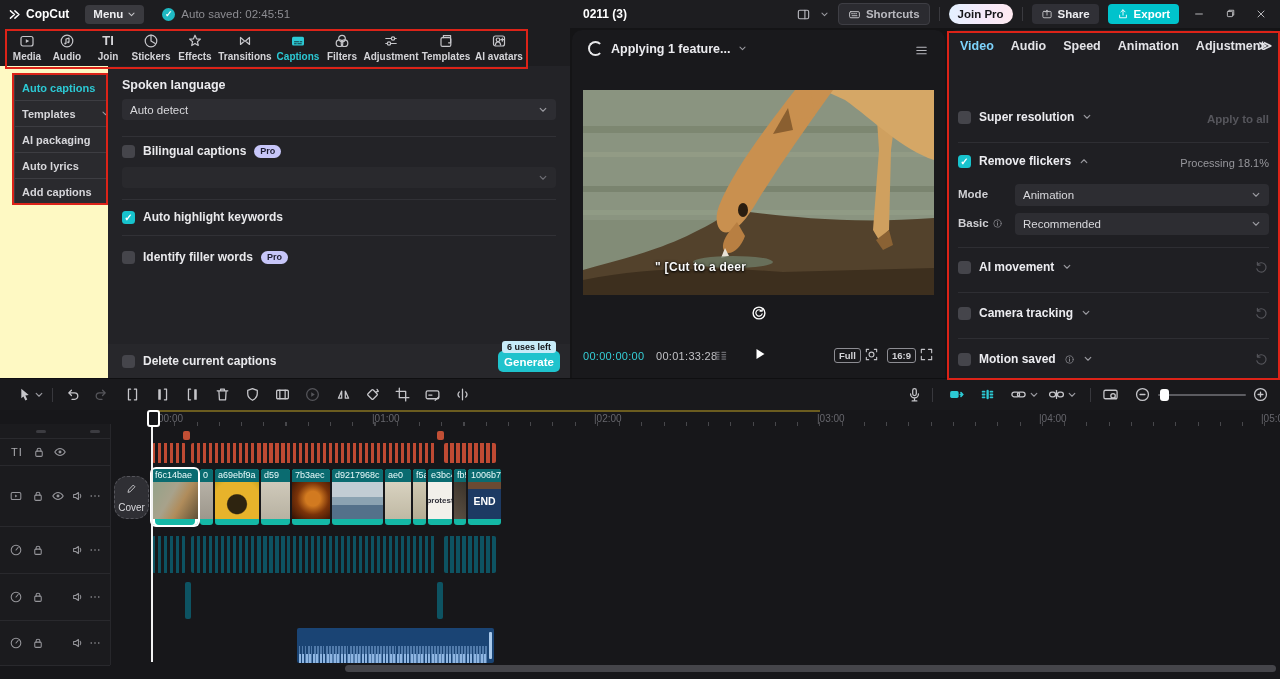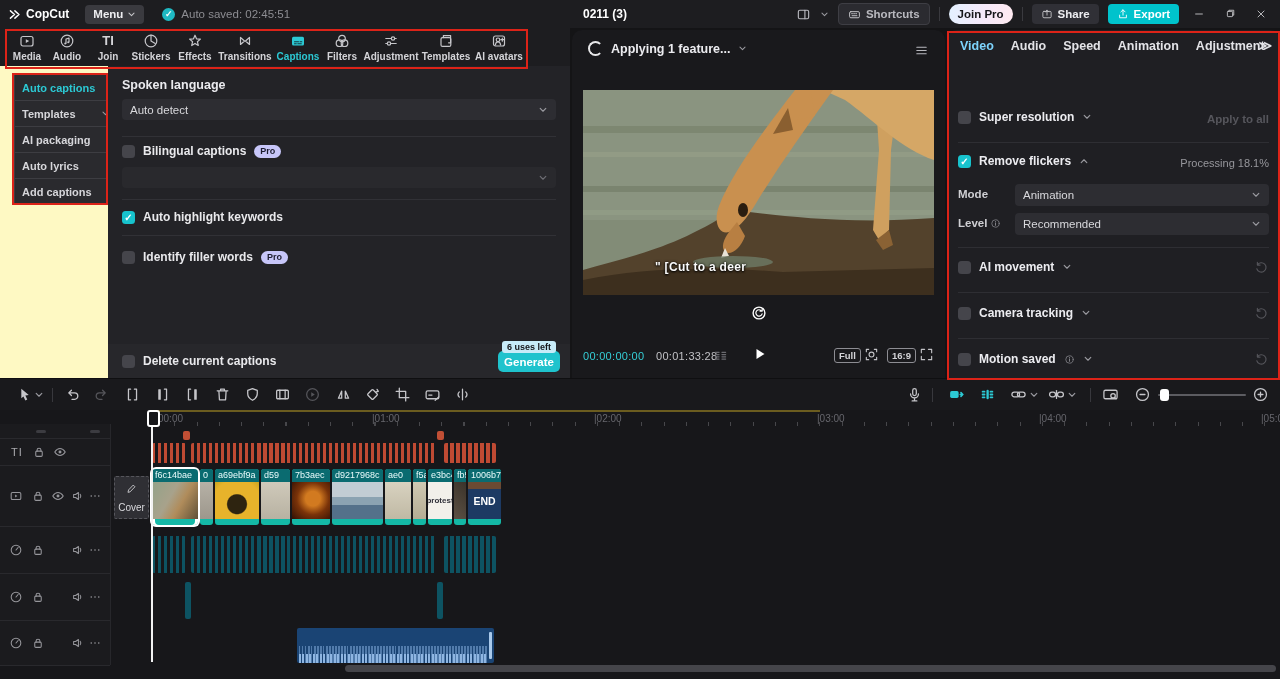--- a/index.html
+++ b/index.html
@@ -81,21 +81,21 @@
   .thead{position:absolute;left:0;top:14px;width:110px;height:241px;background:#1b1b1e;border-right:1px solid #27272b}
   .thr{position:absolute;left:0;width:110px;border-bottom:1px solid #29292d;display:flex;align-items:center}
   .hic{width:14px;height:14px;color:#96969b;margin-left:0}
   .bars-o{position:absolute;height:20px;background:repeating-linear-gradient(90deg,#bf4a33 0 3.5px,transparent 3.5px 6px);border-radius:2px}
   .bars-t{position:absolute;height:37px;background:repeating-linear-gradient(90deg,#0d5362 0 3.5px,transparent 3.5px 6px);border-radius:2px}
   .kf{position:absolute;width:7px;height:9px;background:#c14f35;border-radius:2px}
   .clip{position:absolute;top:0;height:56px;background:#14b8a6;border-radius:3px;overflow:hidden}
   .clip .clabel{height:13px;line-height:13px;background:#0a6b70;font-size:9px;color:#eafcfc;padding:0 3px;white-space:nowrap;overflow:hidden}
   .clip .cthumb{position:absolute;top:13px;left:0;right:0;bottom:6px;display:flex;align-items:center;justify-content:center;overflow:hidden}
   .clip.selected{box-shadow:0 0 0 2px #fff,inset 3px 0 0 #fff,inset -3px 0 0 #fff;border-radius:4px;z-index:5}
-  .cover-btn{position:absolute;left:114px;top:66px;width:33px;height:41px;background:#2f2f34;border:1px dashed #56565c;border-radius:2px;display:flex;flex-direction:column;align-items:center;justify-content:center;gap:8px;color:#d9d9dd;font-size:10px}
+  .cover-btn{position:absolute;left:114px;top:66px;width:33px;height:41px;background:#2f2f34;border:1px dashed #56565c;border-radius:13px;display:flex;flex-direction:column;align-items:center;justify-content:center;gap:8px;color:#d9d9dd;font-size:10px}
   .music{position:absolute;left:297px;top:218px;width:197px;height:35px;background:#1a4474;border-radius:2px;overflow:hidden}
   .music::before{content:"";position:absolute;left:2px;right:6px;bottom:0;height:17px;background:repeating-linear-gradient(90deg,#7fa9d9 0 1.5px,transparent 1.5px 3px);opacity:.55}
   .music::after{content:"";position:absolute;left:2px;right:6px;bottom:0;height:9px;background:repeating-linear-gradient(90deg,#8fb6e2 0 2px,transparent 2px 3.5px)}
   .music .endcap{position:absolute;right:2px;top:4px;bottom:4px;width:3px;background:#a9c9ea;border-radius:1px}
   .playhead-line{position:absolute;left:151px;top:4px;width:2px;height:248px;background:#f2f2f2;z-index:10}
   .playhead-head{position:absolute;left:147px;top:0;width:9px;height:13px;border:2.5px solid #fff;border-radius:3px;background:#17171a;z-index:11}
   .hscroll{position:absolute;left:345px;top:255px;width:931px;height:7px;background:#45454a;border-radius:4px}
   
   .t1{background:linear-gradient(120deg,#93a289 0%,#a8a28b 40%,#b08c5b 62%,#5f5038 100%)}
   .t2{background:linear-gradient(#b6b1a6,#9d978c)}
@@ -491,21 +491,21 @@
     <div class="irow ilab" style="top:158px">Mode</div>
     <div class="abs dd" style="left:68px;top:154px;width:238px;height:22px">
       <span>Animation</span>
       <span class="ic chev-s">
           <svg viewBox="0 0 16 16" fill="none" stroke="currentColor" stroke-width="1.2" stroke-linecap="round" stroke-linejoin="round">
             <path d="M3.5 5.5L8 10l4.5-4.5" stroke-width="1.8"></path>
           </svg>
         </span>
     </div>
     <div class="irow ilab" style="top:187px;gap:3px">
-      <span>Level</span>
+      <span>Basic</span>
       <span class="ic info-ic">
           <svg viewBox="0 0 16 16" fill="none" stroke="currentColor" stroke-width="1.2" stroke-linecap="round" stroke-linejoin="round">
             <circle cx="8" cy="8" r="5.4"></circle>
             <path d="M8 7.3v3.4M8 5v.4" stroke-width="1.5"></path>
           </svg>
         </span>
     </div>
     <div class="abs dd" style="left:68px;top:183px;width:238px;height:22px">
       <span>Recommended</span>
       <span class="ic chev-s">

